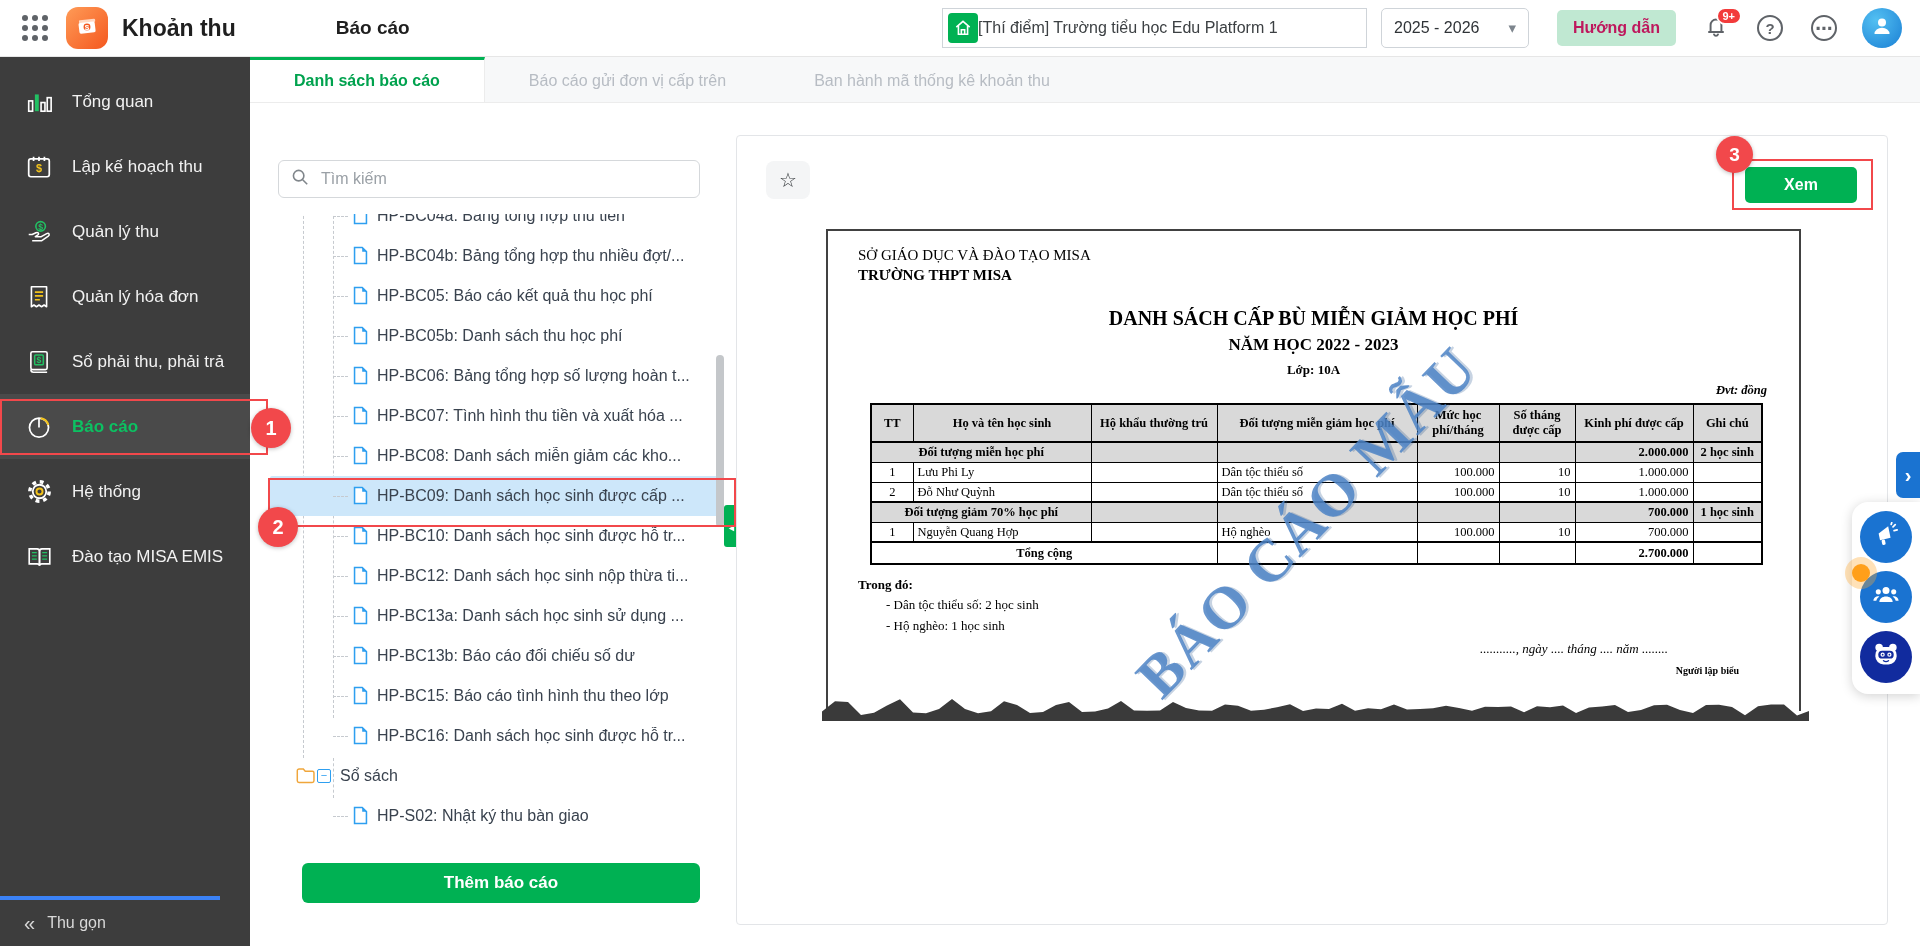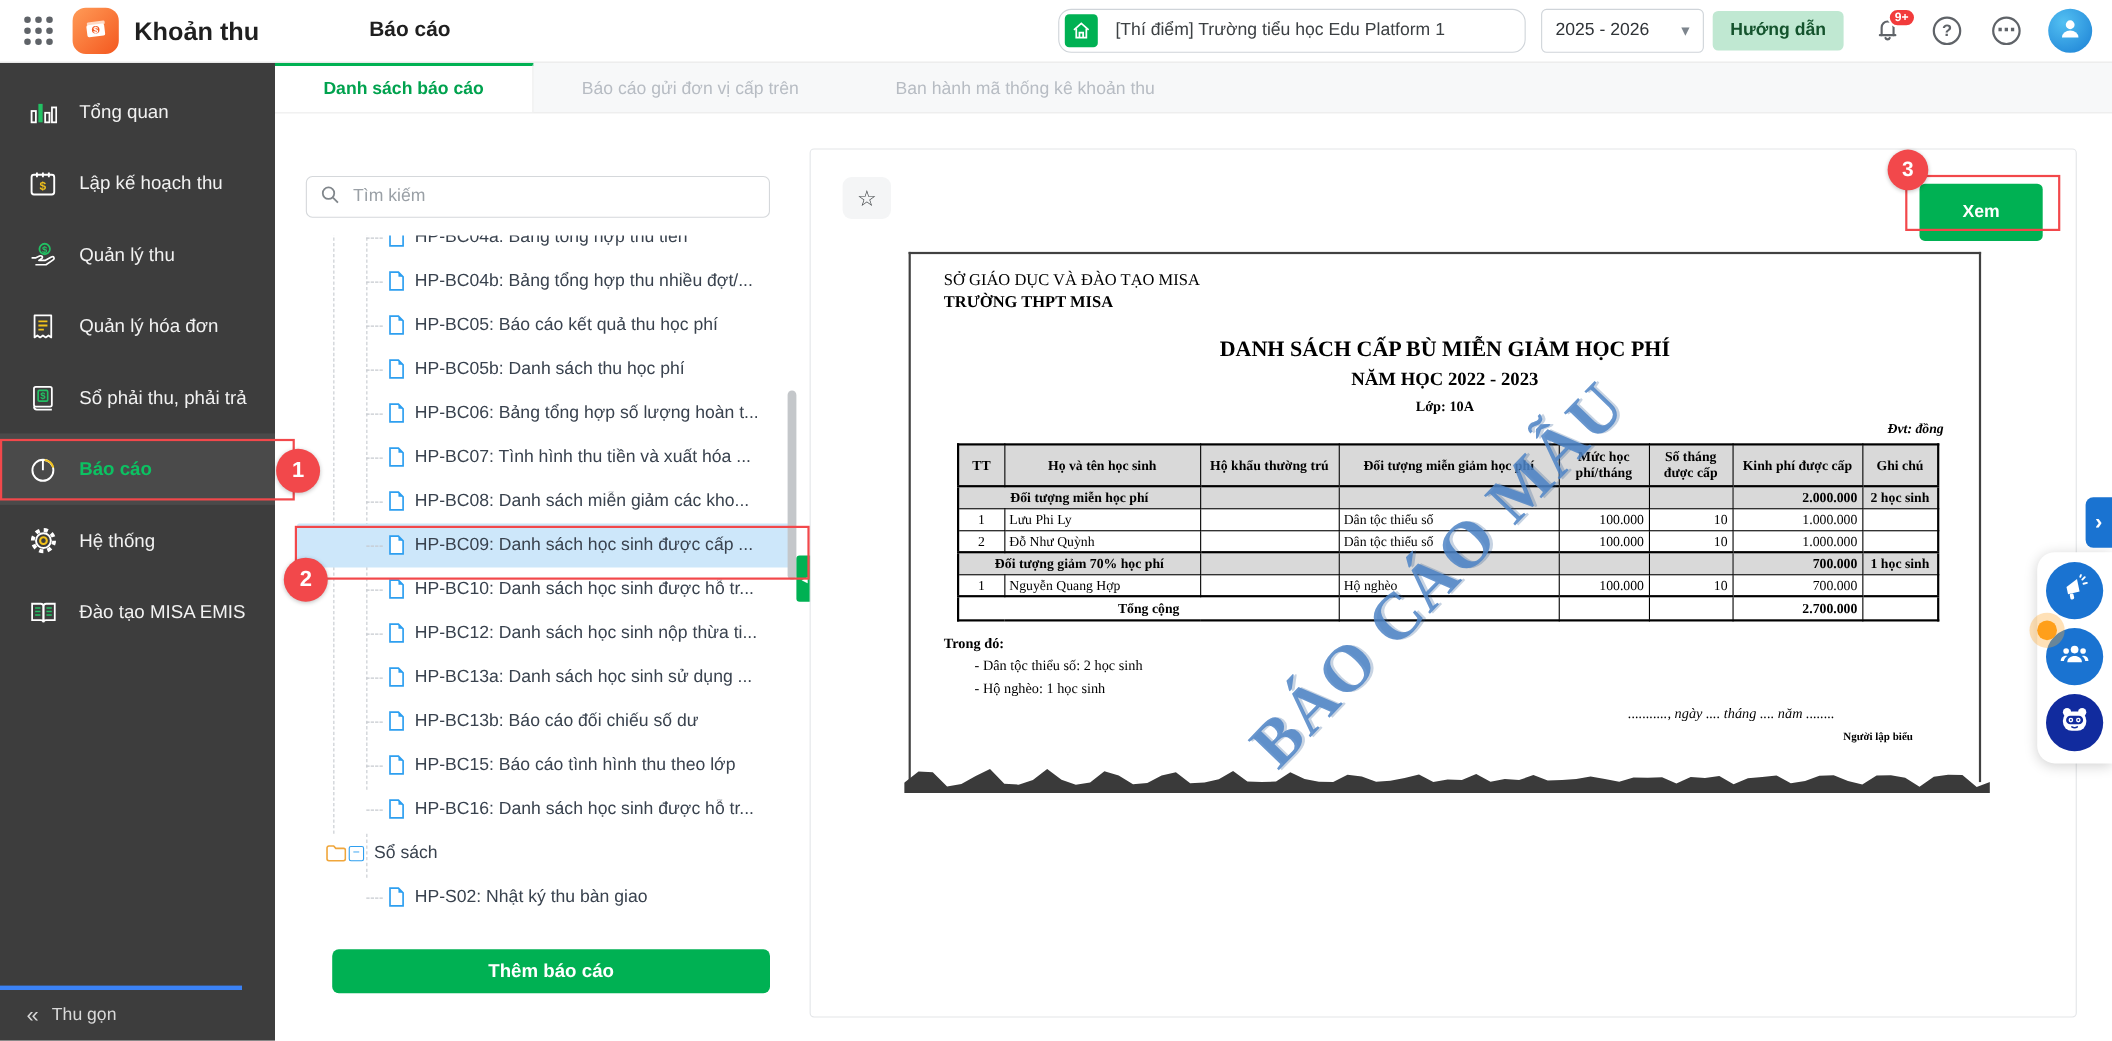--- a/index.html
+++ b/index.html
@@ -9,30 +9,30 @@
   
   .topbar{position:absolute;top:0;left:0;width:1920px;height:57px;background:#fff;
     border-bottom:1px solid #e6e6e6;display:flex;align-items:center;z-index:6;}
   .waffle{margin-left:22px;display:grid;grid-template-columns:repeat(3,6px);grid-gap:4px;cursor:pointer;}
   .waffle i{width:6px;height:6px;border-radius:50%;background:#5f6368;}
   .app-logo{margin-left:18px;width:42px;height:42px;border-radius:12px;
     background:linear-gradient(135deg,#ff9b57,#f4581f);display:flex;align-items:center;justify-content:center;}
   .app-title{margin-left:14px;font-size:23px;font-weight:bold;color:#1f1f1f;}
   .nav-item{margin-left:100px;font-size:19px;font-weight:600;color:#1f1f1f;cursor:pointer;}
   .topbar .spacer{flex:1;}
-  .school-box{width:425px;height:40px;border:1px solid #cfd4d9;border-radius:12px;display:flex;
-    align-items:center;padding:0 12px 0 5px;gap:16px;}
+  .school-box{width:425px;height:40px;border:1px solid #cfd4d9;border-radius:0;display:flex;
+    align-items:center;padding:0 12px 0 5px;gap:0;}
   .school-ico{width:30px;height:30px;border-radius:4px;background:#00b153;display:flex;
     align-items:center;justify-content:center;}
   .school-text{font-size:16px;color:#3c4043;white-space:nowrap;overflow:hidden;}
   .year-box{margin-left:14px;width:148px;height:40px;border:1px solid #cfd4d9;border-radius:5px;
     display:flex;align-items:center;justify-content:space-between;padding:0 12px;font-size:16px;color:#2f3337;}
   .glyph-caret::before{content:"▾";color:#7d858d;font-size:15px;}
-  .guide-btn{margin-left:8px;height:36px;padding:0 16px;border-radius:5px;background:#c0e8d2;
-    color:#14532d;font-weight:bold;font-size:16px;display:flex;align-items:center;cursor:pointer;}
+  .guide-btn{margin-left:28px;height:36px;padding:0 16px;border-radius:5px;background:#c0e8d2;
+    color:#be185d;font-weight:bold;font-size:16px;display:flex;align-items:center;cursor:pointer;}
   .icon-btn{position:relative;margin-left:26px;width:28px;height:28px;display:flex;align-items:center;
     justify-content:center;cursor:pointer;color:#5f6368;}
   .badge{position:absolute;top:-7px;left:14px;background:#f23b3b;color:#fff;font-size:11px;font-weight:bold;
     border-radius:9px;padding:1.5px 4.5px;border:2px solid #fff;line-height:1;}
   .circ{width:26px;height:26px;border-radius:50%;border:2px solid #5f6368;display:flex;align-items:center;
     justify-content:center;font-size:15px;font-weight:bold;color:#5f6368;}
   .glyph-q::before{content:"?";}
   .glyph-more::before{content:"⋯";font-size:17px;}
   .avatar{margin-left:24px;margin-right:18px;width:40px;height:40px;border-radius:50%;
     background:radial-gradient(circle at 35% 30%,#53c0f2,#1a7fd4);display:flex;align-items:center;
@@ -89,21 +89,21 @@
 
   .add-btn{position:absolute;left:52px;top:760px;width:398px;height:40px;background:#00b153;border:none;
     border-radius:6px;color:#fff;font-size:17px;font-weight:bold;cursor:pointer;font-family:inherit;}
 
   
   .preview{position:absolute;left:486px;top:32px;width:1152px;height:790px;border:1px solid #e3e5e8;
     border-radius:4px;background:#fff;}
   .star-btn{position:absolute;left:29px;top:25px;width:44px;height:38px;background:#f4f5f6;border:none;
     border-radius:8px;font-size:20px;color:#3c4043;cursor:pointer;}
   .glyph-star::before{content:"☆";}
-  .view-btn{position:absolute;left:1008px;top:31px;width:112px;height:52px;background:#00b153;border:none;
+  .view-btn{position:absolute;left:1008px;top:31px;width:112px;height:36px;background:#00b153;border:none;
     border-radius:5px;color:#fff;font-size:16px;font-weight:bold;cursor:pointer;font-family:inherit;z-index:2;}
 
   
   .doc{position:absolute;left:89px;top:93px;width:975px;height:482px;background:#fff;
     border:2px solid #414141;border-bottom:none;font-family:"Liberation Serif","DejaVu Serif",serif;color:#000;}
   .doc-org1{position:absolute;left:30px;top:16px;font-size:15px;}
   .doc-org2{position:absolute;left:30px;top:36px;font-size:15px;font-weight:bold;}
   .doc-title{position:absolute;left:0;top:76px;width:100%;text-align:center;font-size:20px;font-weight:bold;}
   .doc-year{position:absolute;left:0;top:104px;width:100%;text-align:center;font-size:17px;font-weight:bold;}
   .doc-class{position:absolute;left:0;top:131px;width:100%;text-align:center;font-size:13px;font-weight:bold;}

